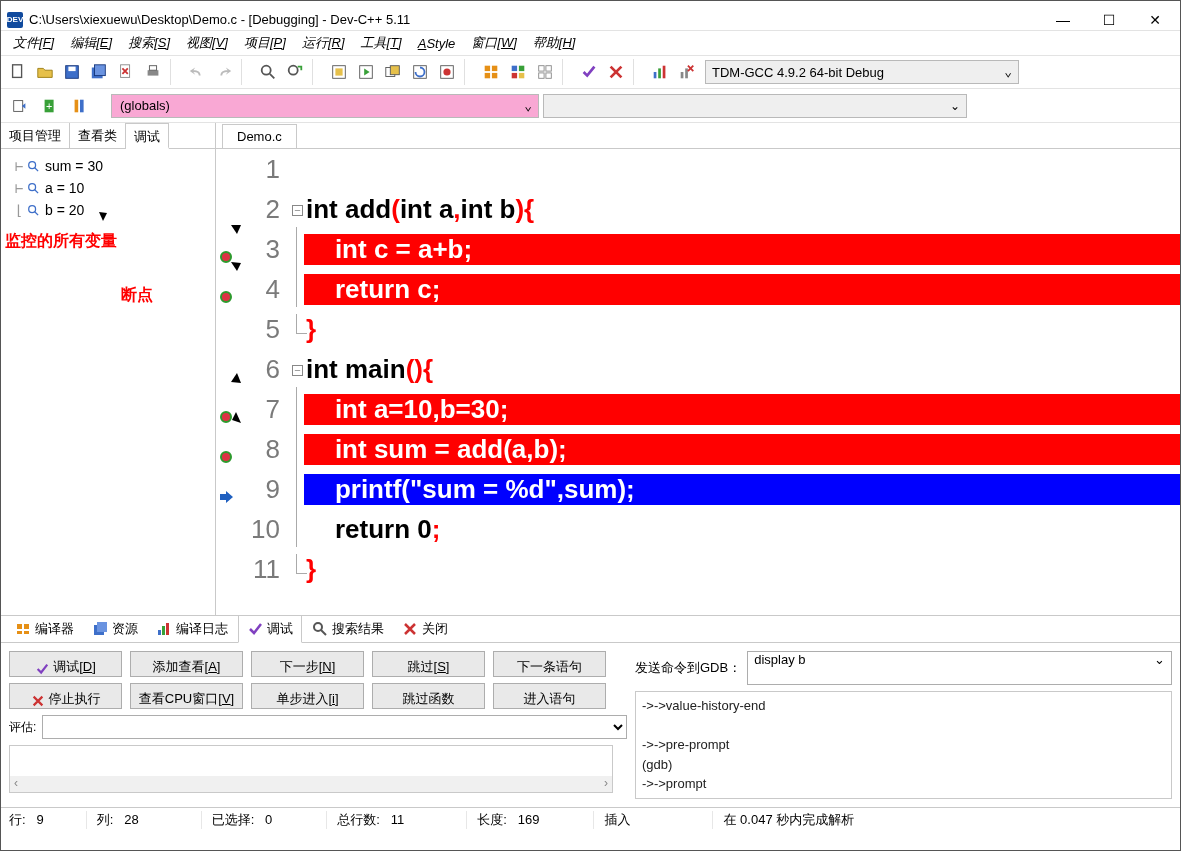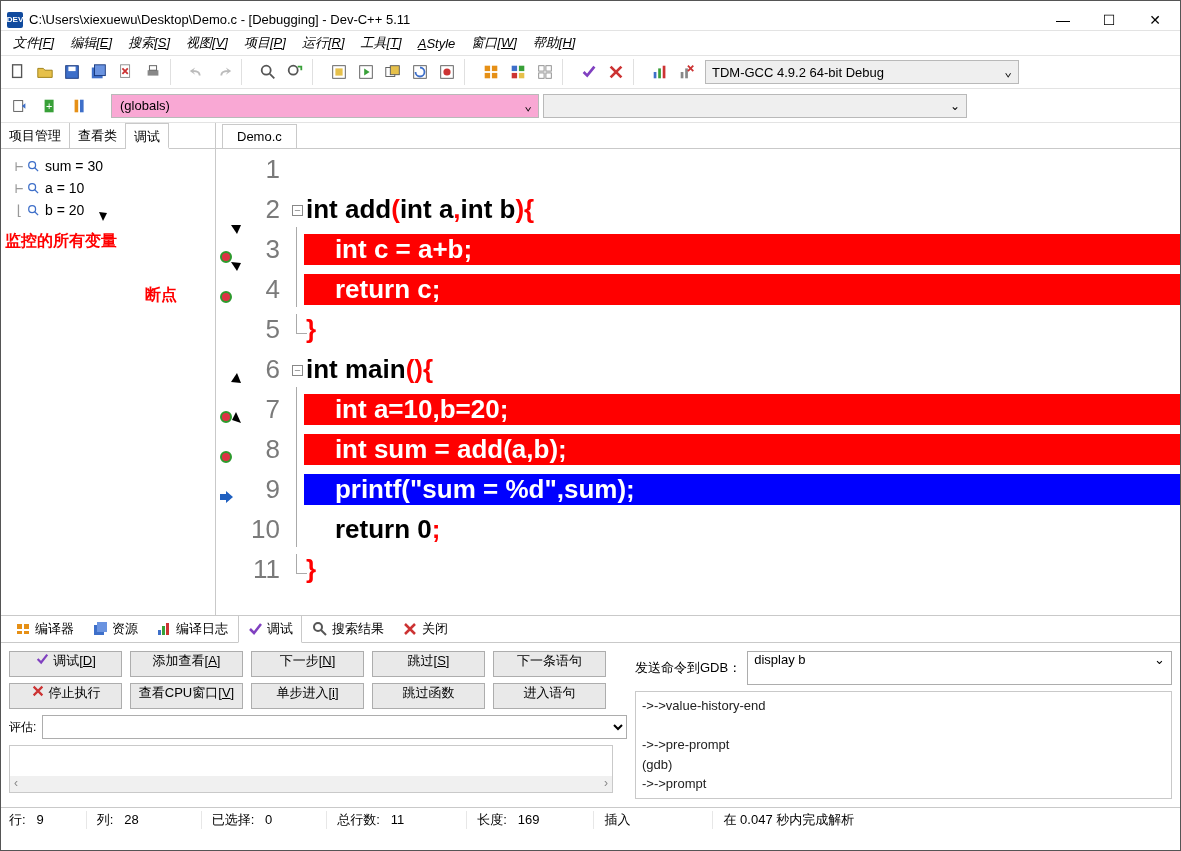--- a/index.html
+++ b/index.html
@@ -65,21 +65,21 @@
 
 
 .bottabs { height: 28px; border-top: 1px solid #c9c9c9; border-bottom: 1px solid #c9c9c9; display: flex; align-items: center; padding: 0 6px; gap: 2px; font-size: 13px; }
 .bottab { padding: 4px 8px; display: inline-flex; align-items: center; gap: 4px; }
 .bottab.active { border: 1px solid #c9c9c9; border-bottom-color: #fff; background:#fff; }
 .bottabs svg, .bottabs .ticon { width: 16px; height: 16px; }
 
 .botpanel { height: 164px; display: flex; padding: 8px; gap: 8px; }
 .dbgbtns { width: 618px; }
 .btnrow { display: flex; gap: 8px; margin-bottom: 6px; }
-.dbgbtn { flex: 0 0 113px; height: 26px; border: 1px solid #adadad; background: #e9e9e9; font-size: 13px; display: inline-flex; align-items: flex-start; justify-content: center; gap: 4px; }
+.dbgbtn { flex: 0 0 113px; height: 26px; border: 1px solid #adadad; background: #e9e9e9; font-size: 13px; display: inline-flex; align-items: flex-end; justify-content: center; gap: 4px; }
 .evalrow { display: flex; align-items: center; gap: 6px; margin-top: 4px; }
 .evalrow select, .evalsel { flex: 1; height: 24px; border: 1px solid #adadad; background: #fff; }
 .placeholder-box { width: 604px; height: 48px; border: 1px solid #c9c9c9; margin-top: 6px; position:relative; overflow:auto; }
 
 .gdbarea { flex: 1; display: flex; flex-direction: column; }
 .gdbrow { display: flex; align-items: center; gap: 6px; font-size: 13px; }
 .gdbsel { flex: 1; height: 34px; border: 1px solid #adadad; padding: 0 6px; background: #fff; position:relative; }
 .gdbsel::after { content:"⌄"; position:absolute; right:6px; }
 .gdbout { flex: 1; border: 1px solid #c9c9c9; margin-top: 6px; padding: 4px 6px; font-size: 13px; color: #222; line-height:1.5; }
 
@@ -323,21 +323,21 @@
             <svg viewBox="0 0 16 14">
               <circle cx="6" cy="6" r="4" fill="none" stroke="#3e6fc9" stroke-width="1.5"></circle>
               <line x1="9" y1="9" x2="13" y2="13" stroke="#3e6fc9" stroke-width="1.5"></line>
             </svg>
           </span>
           <span>b = 20</span>
         </div>
       </div>
 
     <div class="annot" style="top:108px; left:4px;">监控的所有变量</div>
-    <div class="annot" style="top:162px; left:144px;">断点</div>
+    <div class="annot" style="top:162px; left:120px;">断点</div>
 
     <svg class="arrow" style="top:88px; left:60px;" width="100" height="30">
         <line x1="0" y1="22" x2="46" y2="2"></line>
         <polygon points="46,2 38,1 42,10"></polygon>
       </svg>
     <svg class="arrow" style="top:100px; left:164px;" width="100" height="50">
         <line x1="0" y1="48" x2="76" y2="2"></line>
         <polygon points="76,2 66,2 72,11"></polygon>
       </svg>
     <svg class="arrow" style="top:136px; left:164px;" width="100" height="40">
@@ -407,21 +407,21 @@
           <div class="codetext"><span class="kw">int</span> main<span class="punct">(){</span></div>
         </div>
         <div class="codeline bp-red">
           <div class="gutter">
             <span class="bp-marker"><svg viewBox="0 0 16 16">
                 <circle cx="8" cy="8" r="5" fill="#d34" stroke="#2d9a2d" stroke-width="2"></circle>
               </svg></span>
             <span>7</span>
           </div>
           <div class="fold"><span style="display:inline-block;width:11px;height:40px;border-left:1px solid #aaa;margin-left:6px;"></span></div>
-          <div class="codetext">    int a=10,b=20;</div>
+          <div class="codetext">    int a=10,b=30;</div>
         </div>
         <div class="codeline bp-red">
           <div class="gutter">
             <span class="bp-marker"><svg viewBox="0 0 16 16">
                 <circle cx="8" cy="8" r="5" fill="#d34" stroke="#2d9a2d" stroke-width="2"></circle>
               </svg></span>
             <span>8</span>
           </div>
           <div class="fold"><span style="display:inline-block;width:11px;height:40px;border-left:1px solid #aaa;margin-left:6px;"></span></div>
           <div class="codetext">    int sum = add(a,b);</div>

